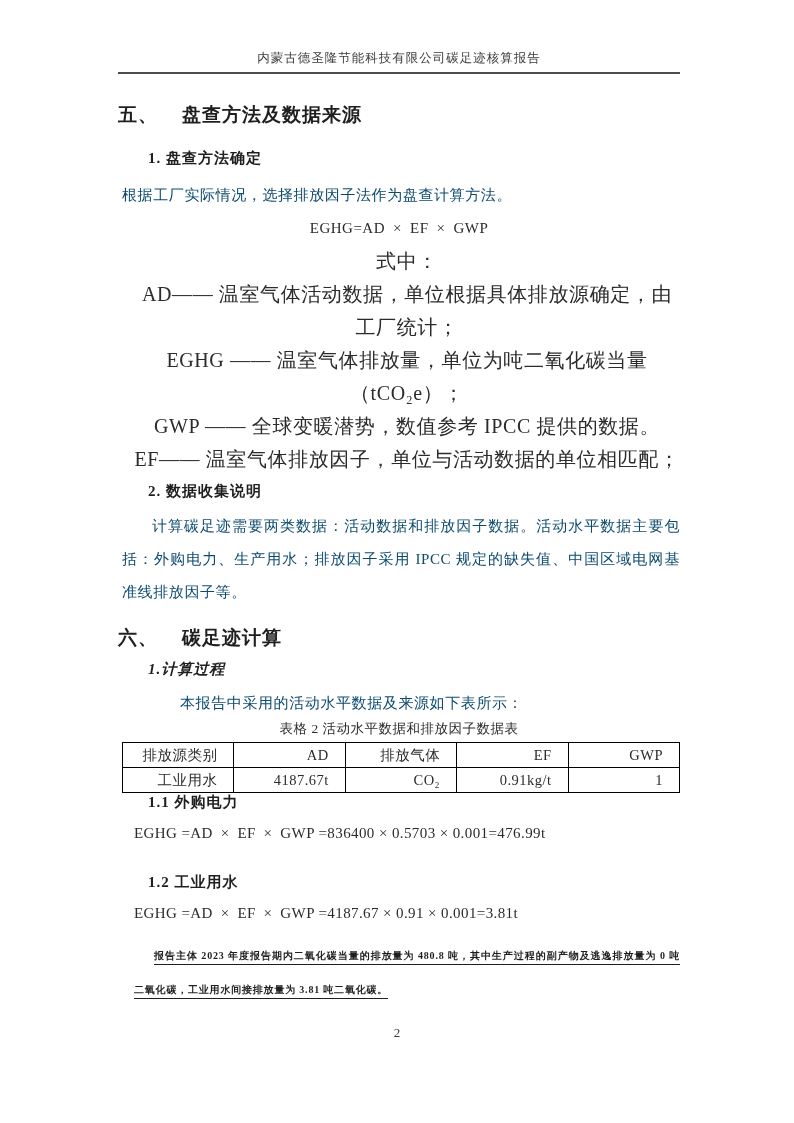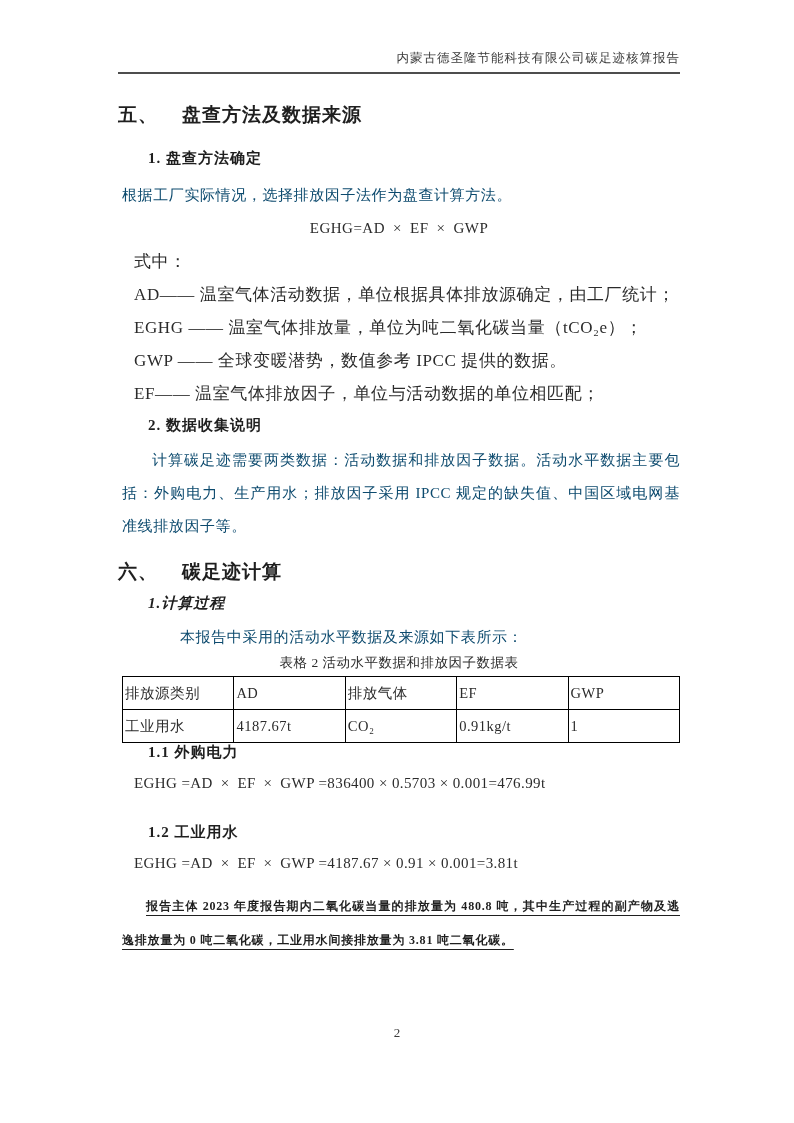--- a/index.html
+++ b/index.html
@@ -14,21 +14,21 @@
     color: #262626;
     overflow: hidden;
   }
   .content { padding: 0 114px 0 118px; }
 
   
   .doc-header {
     padding-top: 50px;
     padding-bottom: 5px;
     border-bottom: 2.5px solid #4d4d4d;
-    text-align: right;
+    text-align: center;
   }
   .doc-header .title {
     font-size: 12.5px;
     letter-spacing: 1px;
     color: #3a3a3a;
   }
 
   
   .h-level1 {
     font-size: 19px;
@@ -51,26 +51,27 @@
 
   .body-text {
     font-size: 15px;
     line-height: 33px;
     letter-spacing: 0.6px;
     margin-left: 4px;
     text-align: justify;
     color: #0c4a6e;
   }
   .def-line {
-    font-size: 17px;
+    font-size: 20px;
     line-height: 33px;
     letter-spacing: 0.6px;
     margin-left: 16px;
     color: #2b2b2b;
     white-space: pre-wrap;
+    text-align: center;
   }
   .formula-center {
     text-align: center;
     font-size: 15px;
     line-height: 33px;
     letter-spacing: 0.5px;
     color: #2b2b2b;
     white-space: pre-wrap;
   }
   .indent-2em { text-indent: 2em; }
@@ -88,42 +89,42 @@
     margin-top: 4px;
     margin-left: 4px;
     width: 558px;
     border-collapse: collapse;
     table-layout: fixed;
     font-size: 14.5px;
     color: #2b2b2b;
   }
   table.data-table th, table.data-table td {
     border: 1.5px solid #000000;
-    height: 33px;
-    text-align: left;
+    height: 25px;
+    text-align: right;
     vertical-align: middle;
     font-weight: normal;
     letter-spacing: 0.5px;
-    padding: 0 2px;
+    padding: 0 16px;
   }
 
   .calc-heading { }
   .calc-line {
     margin-top: 13px;
     font-size: 15px;
     letter-spacing: 0.4px;
     margin-left: 16px;
     color: #2b2b2b;
     white-space: pre-wrap;
   }
 
   .conclusion {
     margin-top: 17px;
-    margin-left: 4px;
-    font-size: 12px;
+    margin-left: 16px;
+    font-size: 10px;
     font-weight: bold;
     line-height: 34px;
     letter-spacing: 0.8px;
     text-align: justify;
     text-indent: 2em;
     color: #1f1f1f;
     text-decoration: underline;
     text-underline-offset: 5px;
     text-decoration-thickness: 1.3px;
   }

